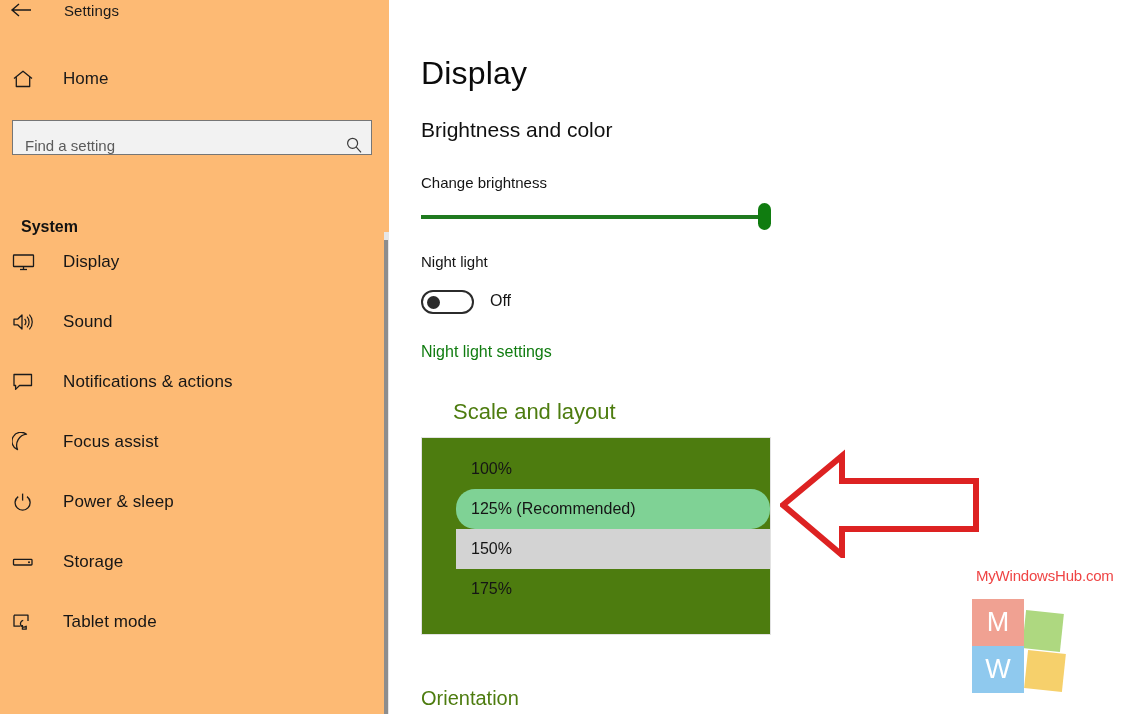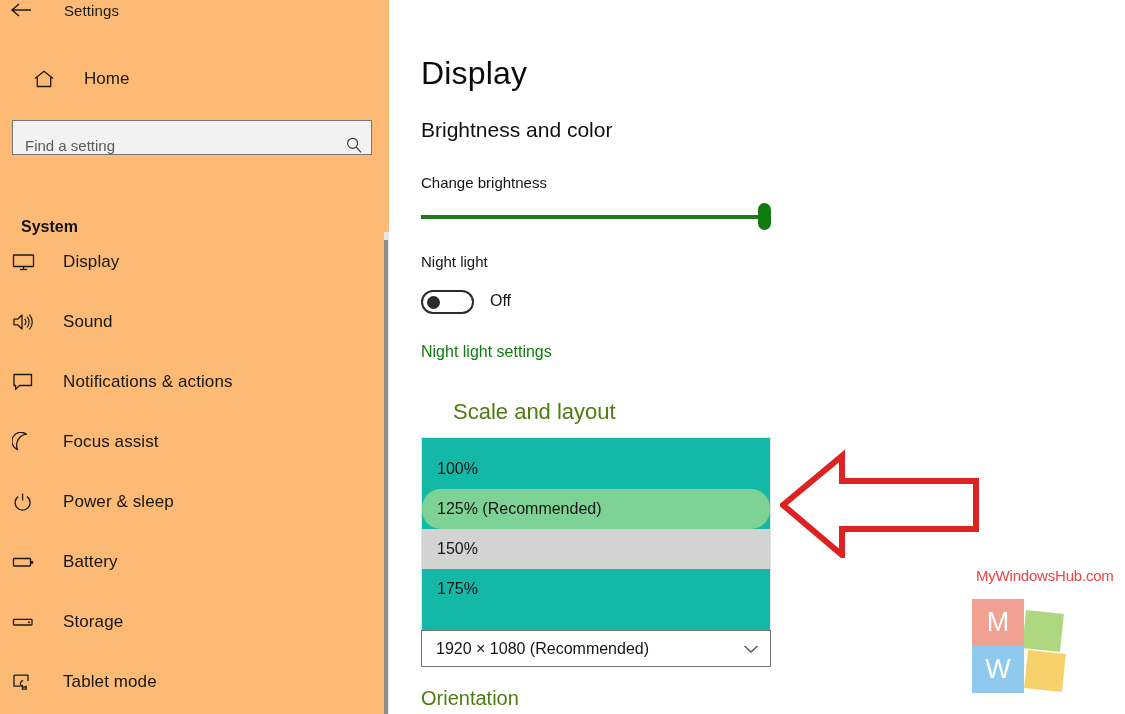--- a/index.html
+++ b/index.html
@@ -32,21 +32,20 @@
   .title-text {
     font-size: 15px; color: #1a1a1a;
     margin-left: 22px; letter-spacing: .1px;
   }
 
   .home-row {
     position: absolute; left: 0; top: 62px;
     width: 389px; height: 34px;
     display: flex; align-items: center;
     padding-left: 12px;
-    margin-left: 21px;
   }
   .home-icon { width: 30px; display: flex; align-items: center; }
   .home-label { font-size: 17px; color: #1a1a1a; margin-left: 21px; }
 
   .search-wrap {
     position: absolute; left: 12px; top: 120px;
     width: 360px; height: 35px;
     background: #f2f2f2;
     border: 1.6px solid #767676;
     display: flex; align-items: flex-end;
@@ -162,23 +161,24 @@
     position: absolute; left: 32px; top: 457px;
     width: 420px;
     font-size: 15px; color: #141414;
     white-space: nowrap;
   }
 
   
   .dropdown-open {
     position: absolute; left: 32px; top: 437px;
     width: 350px; height: 198px;
-    background: #14b8a6;
+    background: #4d7c0f;
     border: 1px solid #e2e2e2;
     z-index: 20;
+    padding-left: 34px;
   }
   .dd-item {
     height: 40px; display: flex; align-items: center;
     padding-left: 15px;
     font-size: 16px; color: #151515;
     cursor: default;
   }
   .dd-item.sel { background: #7fd295; border-radius: 19px; }
   .dd-item.hov { background: #d3d3d3; }
   .dd-pad-top { height: 11px; }
@@ -335,29 +335,20 @@
       <div class="nav-item">
         <span class="nav-icon">
           <svg width="23" height="20" viewBox="0 0 23 20">
             <path d="M6.2 4.6 A7.5 7.5 0 1 0 15 4.6" fill="none" stroke="#1b1b1b" stroke-width="1.3"></path>
             <path d="M10.6 1.6 V8.6" stroke="#1b1b1b" stroke-width="1.3"></path>
           </svg>
         </span>
         <span class="nav-label">Power &amp; sleep</span>
       </div>
 
-      <div class="nav-item">
-        <span class="nav-icon">
-          <svg width="23" height="20" viewBox="0 0 23 20">
-            <rect x="1.5" y="6.5" width="17" height="7.5" rx="0.8" fill="none" stroke="#1b1b1b" stroke-width="1.3"></rect>
-            <rect x="19" y="9" width="2.2" height="2.8" fill="#1b1b1b"></rect>
-          </svg>
-        </span>
-        <span class="nav-label">Battery</span>
-      </div>
 
       <div class="nav-item">
         <span class="nav-icon">
           <svg width="23" height="20" viewBox="0 0 23 20">
             <rect x="1.5" y="7.4" width="18.5" height="5.6" rx="0.8" fill="none" stroke="#1b1b1b" stroke-width="1.3"></rect>
             <circle cx="17" cy="10.2" r="1" fill="#1b1b1b"></circle>
           </svg>
         </span>
         <span class="nav-label">Storage</span>
       </div>
@@ -401,28 +392,20 @@
     <div class="scale-desc">Change the size of text, apps, and other items</div>
 
     <div class="dropdown-open">
       <div class="dd-pad-top"></div>
       <div class="dd-item">100%</div>
       <div class="dd-item sel">125% (Recommended)</div>
       <div class="dd-item hov">150%</div>
       <div class="dd-item">175%</div>
     </div>
 
-    <div class="res-select">
-      <span class="res-value">1920 × 1080 (Recommended)</span>
-      <span class="res-chevron">
-        <svg width="16" height="10" viewBox="0 0 16 10">
-          <path d="M1.5 2 L8 8 L14.5 2" fill="none" stroke="#555555" stroke-width="1.3"></path>
-        </svg>
-      </span>
-    </div>
 
     <div class="orientation-label">Orientation</div>
   </div>
 
   <div class="red-arrow">
     <svg width="200" height="110" viewBox="0 0 200 110">
       <path d="M3 57 L62 8 L62 33 L196 33 L196 81 L62 81 L62 107 Z" fill="none" stroke="#dd2222" stroke-width="6" stroke-linejoin="miter"></path>
     </svg>
   </div>
 

